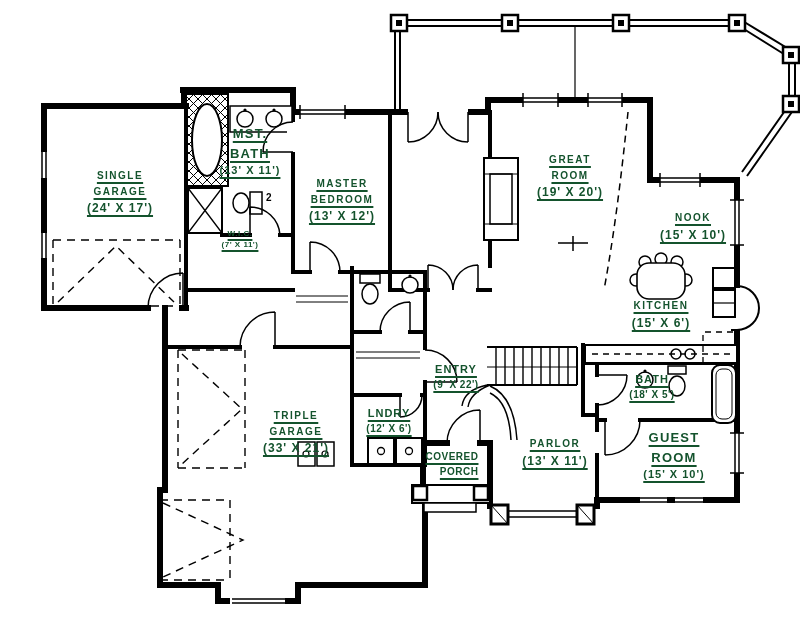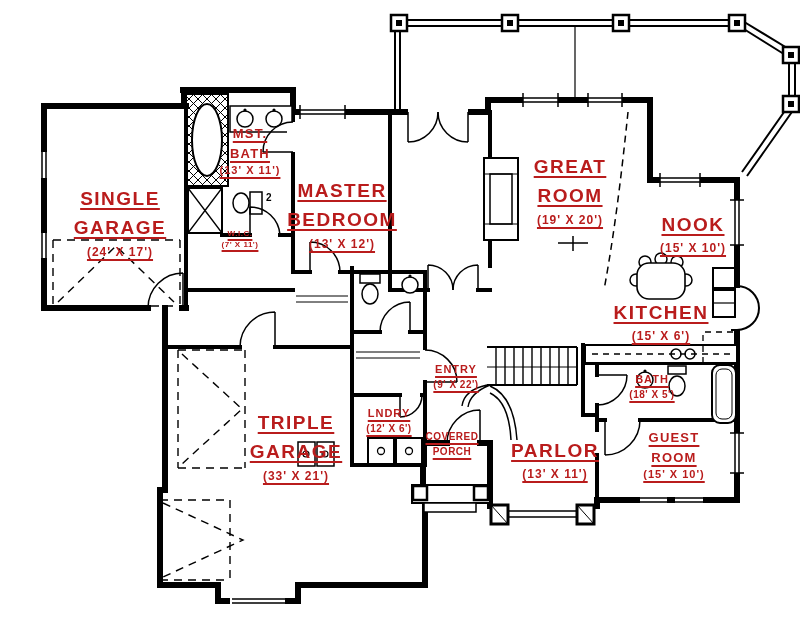--- a/index.html
+++ b/index.html
@@ -1,22 +1,22 @@
 <!DOCTYPE html>
 <html><head>
 <meta charset="utf-8">
 <style>
   html,body{margin:0;padding:0;background:#ffffff;}
   #stage{position:relative;width:800px;height:635px;background:#ffffff;overflow:hidden;}
   #plan-svg{position:absolute;left:0;top:0;}
-  .lbl{position:absolute;transform:translateX(-50%);text-align:center;color:#b91c1c;
+  .lbl{position:absolute;transform:translateX(-50%);text-align:center;color:#14532d;
        font-family:"Liberation Sans","DejaVu Sans",sans-serif;font-weight:700;white-space:nowrap;}
   .ln{display:block;}
   .u{text-decoration:underline;text-decoration-thickness:1.5px;text-underline-offset:3px;}
-  .s14{font-size:19px;letter-spacing:1.5px;line-height:1.55;}
+  .s14{font-size:10px;letter-spacing:1.5px;line-height:1.55;}
   .s13{font-size:13px;letter-spacing:1.2px;line-height:1.5;}
   .s12{font-size:12px;letter-spacing:1px;line-height:1.55;}
   .s11{font-size:11px;letter-spacing:1px;line-height:1.45;}
   .s10{font-size:10px;letter-spacing:.5px;line-height:1.45;}
   .s8{font-size:8px;letter-spacing:.5px;line-height:1.4;}
   .tag{position:absolute;font-family:"Liberation Sans","DejaVu Sans",sans-serif;
        font-weight:700;font-size:10px;color:#000;}
 </style>
 </head>
 <body>
@@ -231,21 +231,21 @@
     <rect x="412" y="485" width="78" height="18" stroke-width="2"></rect>
     <rect x="413" y="486" width="14" height="14" stroke-width="2.5"></rect>
     <rect x="474" y="486" width="14" height="14" stroke-width="2.5"></rect>
     <rect x="424" y="503" width="52" height="9" stroke-width="1.5"></rect>
     <rect x="491" y="505" width="17" height="19" stroke-width="3"></rect>
     <rect x="577" y="505" width="17" height="19" stroke-width="3"></rect>
     <path d="M491,505 L508,524 M577,505 L594,524" stroke-width="1" fill="none"></path>
   </g>
 </svg>
 
-<div class="lbl" style="left:120px;top:168px;margin-top:16px;">
+<div class="lbl" style="left:120px;top:168px;">
   <span class="ln u s14">SINGLE</span>
   <span class="ln u s14">GARAGE</span>
   <span class="ln u s12">(24' X 17')</span>
 </div>
 
 <div class="lbl" style="left:250px;top:124px;">
   <span class="ln u s13">MST.</span>
   <span class="ln u s13">BATH</span>
   <span class="ln u s11">(13' X 11')</span>
 </div>
@@ -287,21 +287,21 @@
 <div class="lbl" style="left:389px;top:406px;">
   <span class="ln u s11">LNDRY</span>
   <span class="ln u s10">(12' X 6')</span>
 </div>
 
 <div class="lbl" style="left:456px;top:362px;">
   <span class="ln u s11">ENTRY</span>
   <span class="ln u s10">(9' X 22')</span>
 </div>
 
-<div class="lbl" style="left:452px;top:430px;">
+<div class="lbl" style="left:452px;top:450px;text-align:right;">
   <span class="ln u s10">COVERED</span>
   <span class="ln u s10">PORCH</span>
 </div>
 
 <div class="lbl" style="left:545px;top:436px;margin-left:10px;">
   <span class="ln u s14">PARLOR</span>
   <span class="ln u s12">(13' X 11')</span>
 </div>
 
 <div class="lbl" style="left:652px;top:372px;">

